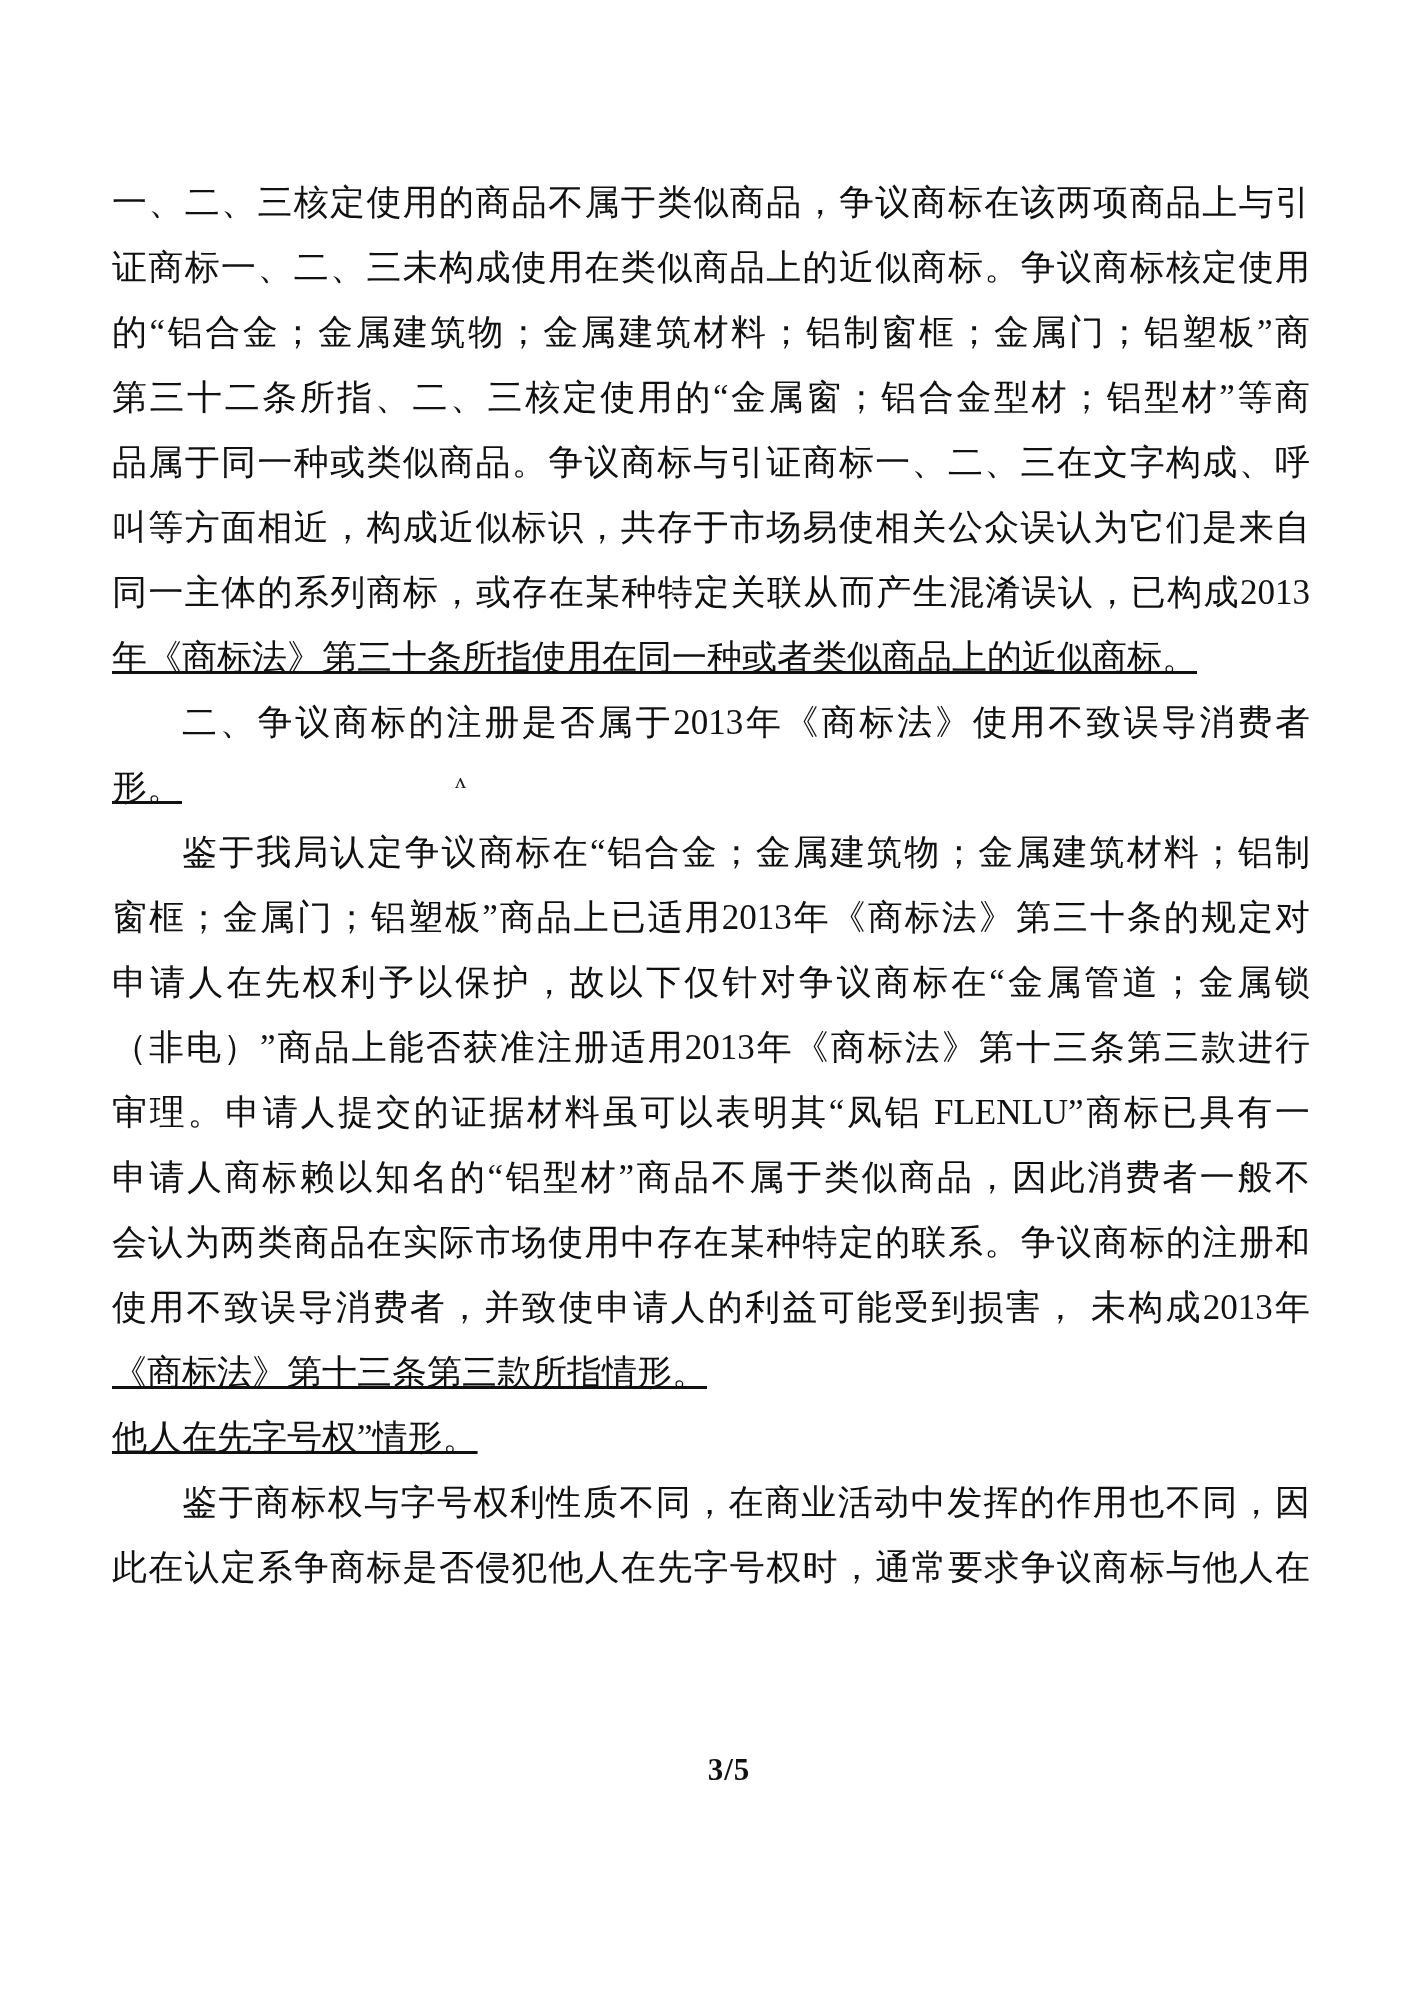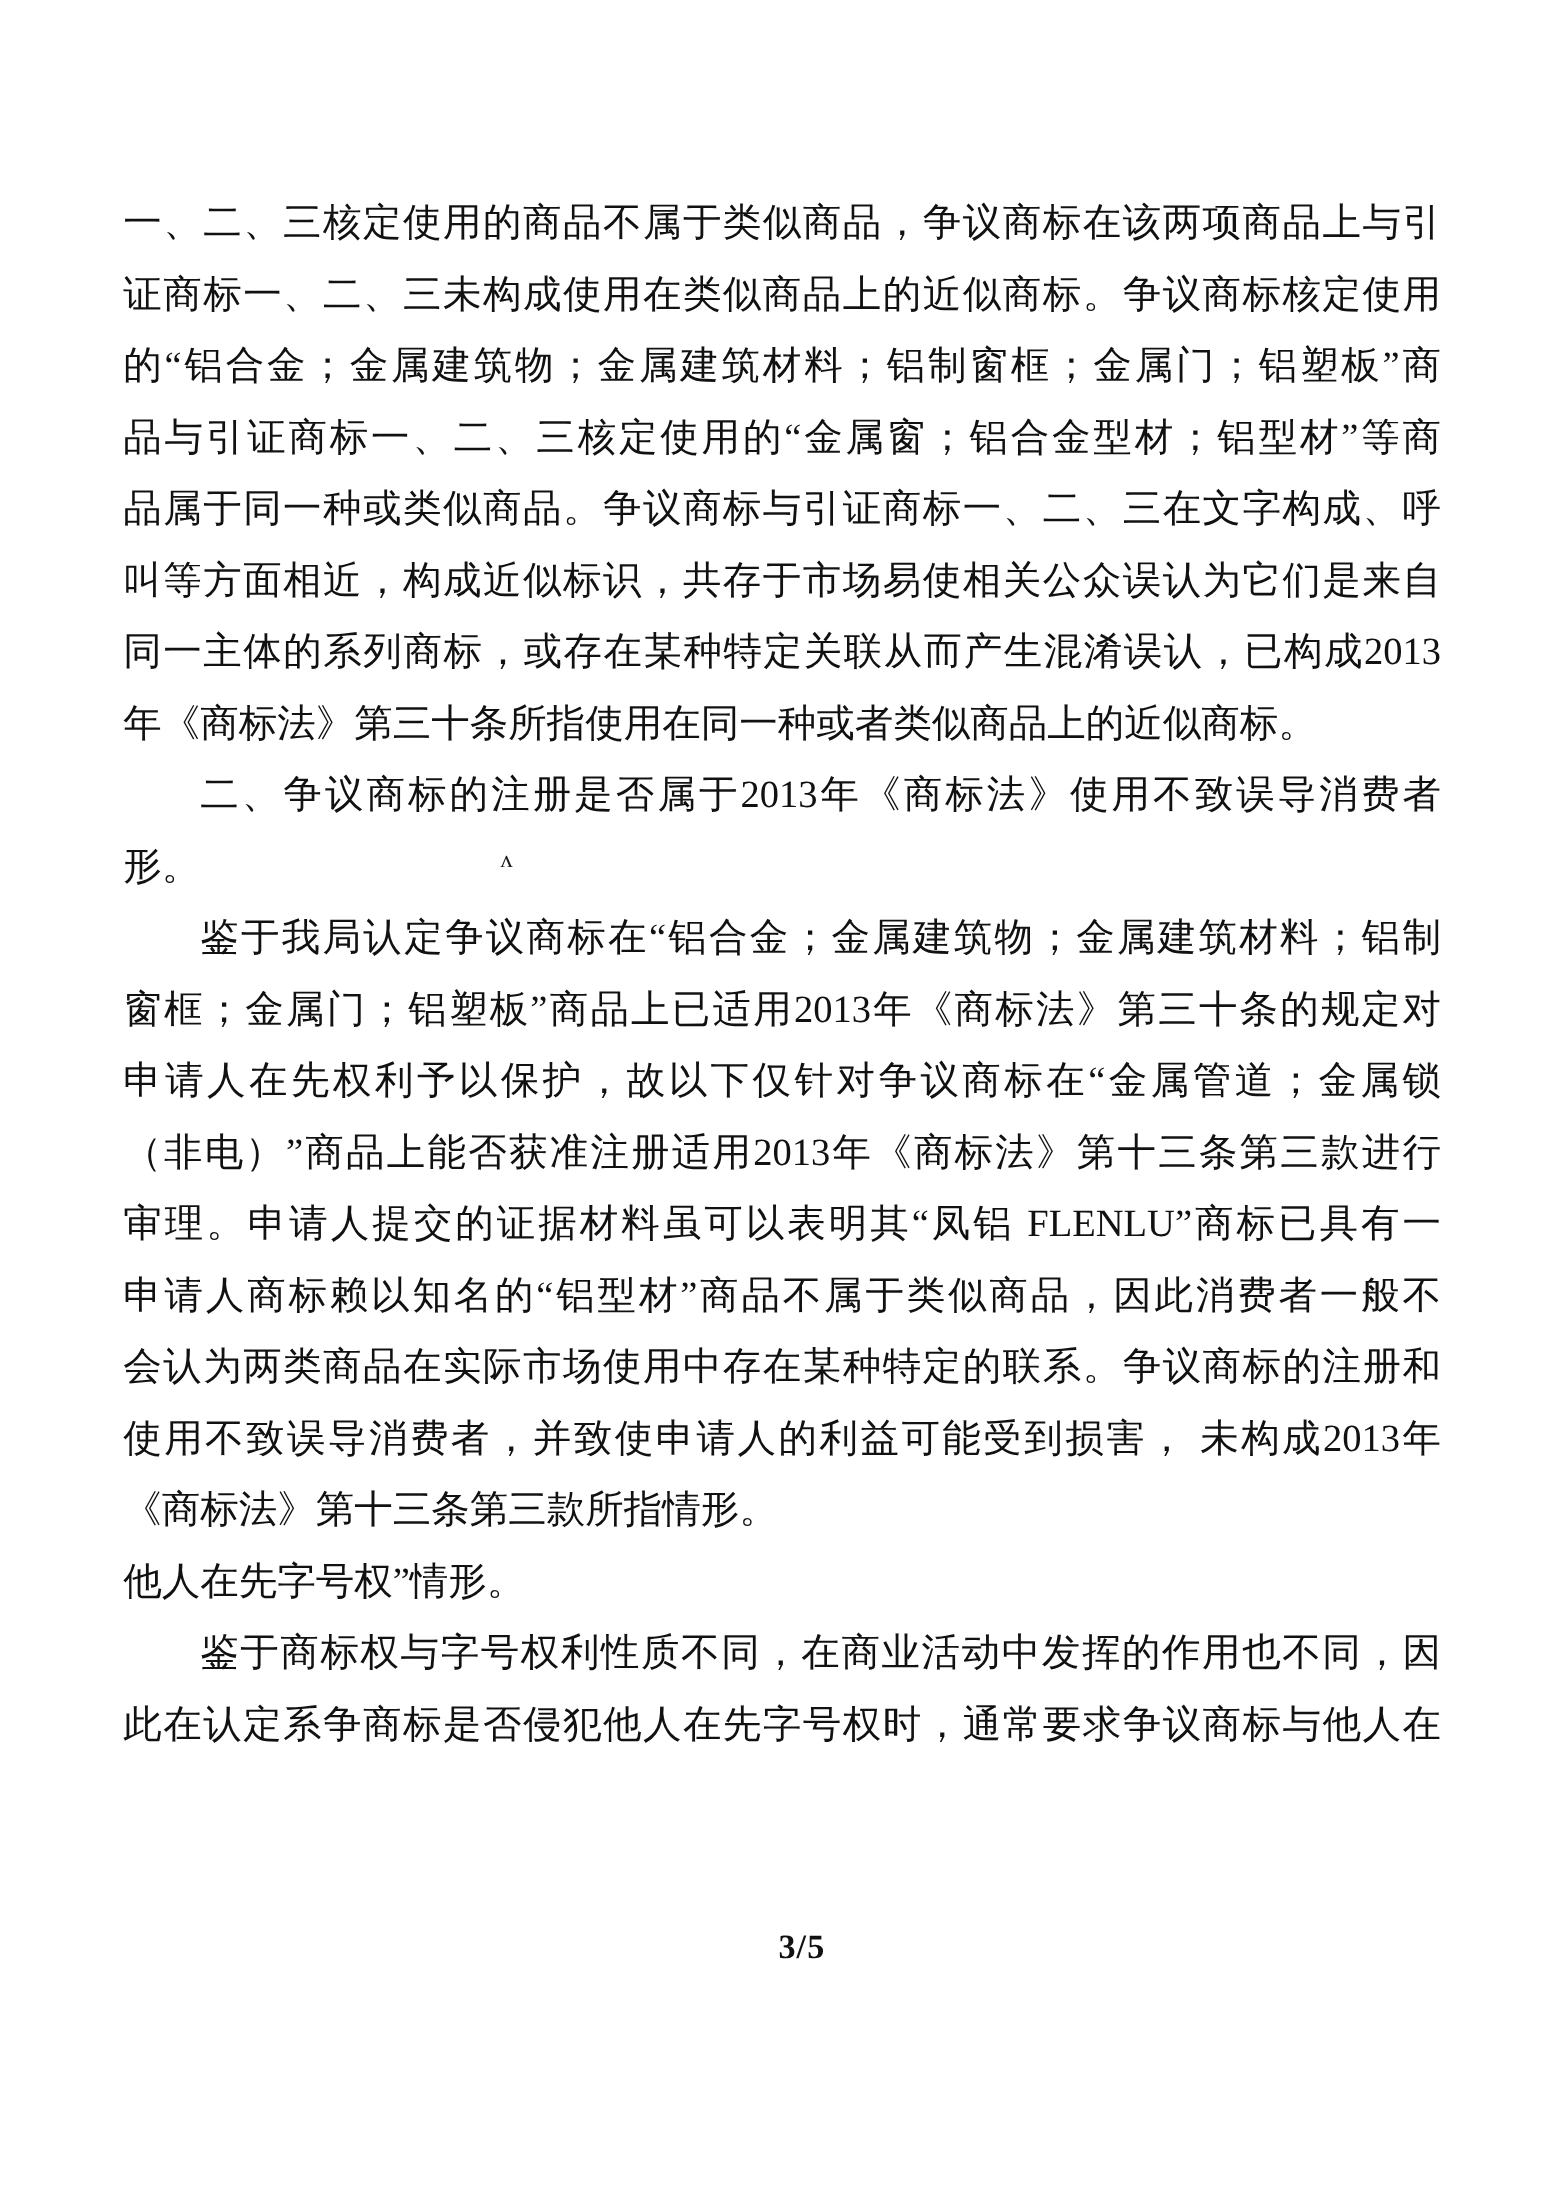--- a/index.html
+++ b/index.html
@@ -32,20 +32,21 @@
     text-align-last: justify;
     overflow: visible;
     letter-spacing: 0px;
   }
   .line.indent {
     text-indent: 70px;
   }
   .line.end {
     text-align: right;
     text-align-last: left;
+    text-decoration: underline;
   }
   .stray-mark {
     position: absolute;
     left: 455px;
     top: 770px;
     font-size: 22px;
     line-height: 22px;
     color: #1a1a1a;
   }
   .page-number {
@@ -61,21 +62,21 @@
   }
 </style>
 </head>
 <body>
 
 <div class="page">
   <div class="text-block">
     <div class="line">一、二、三核定使用的商品不属于类似商品，争议商标在该两项商品上与引</div>
     <div class="line">证商标一、二、三未构成使用在类似商品上的近似商标。争议商标核定使用</div>
     <div class="line">的“铝合金；金属建筑物；金属建筑材料；铝制窗框；金属门；铝塑板”商</div>
-    <div class="line">品与引证商标一、二、三核定使用的“金属窗；铝合金型材；铝型材”等商</div>
+    <div class="line">第三十二条所指、二、三核定使用的“金属窗；铝合金型材；铝型材”等商</div>
     <div class="line">品属于同一种或类似商品。争议商标与引证商标一、二、三在文字构成、呼</div>
     <div class="line">叫等方面相近，构成近似标识，共存于市场易使相关公众误认为它们是来自</div>
     <div class="line">同一主体的系列商标，或存在某种特定关联从而产生混淆误认，已构成2013</div>
     <div class="line end">年《商标法》第三十条所指使用在同一种或者类似商品上的近似商标。</div>
     <div class="line indent">二、争议商标的注册是否属于2013年《商标法》使用不致误导消费者</div>
     <div class="line end">形。</div>
     <div class="line indent">鉴于我局认定争议商标在“铝合金；金属建筑物；金属建筑材料；铝制</div>
     <div class="line">窗框；金属门；铝塑板”商品上已适用2013年《商标法》第三十条的规定对</div>
     <div class="line">申请人在先权利予以保护，故以下仅针对争议商标在“金属管道；金属锁</div>
     <div class="line">（非电）”商品上能否获准注册适用2013年《商标法》第十三条第三款进行</div>

